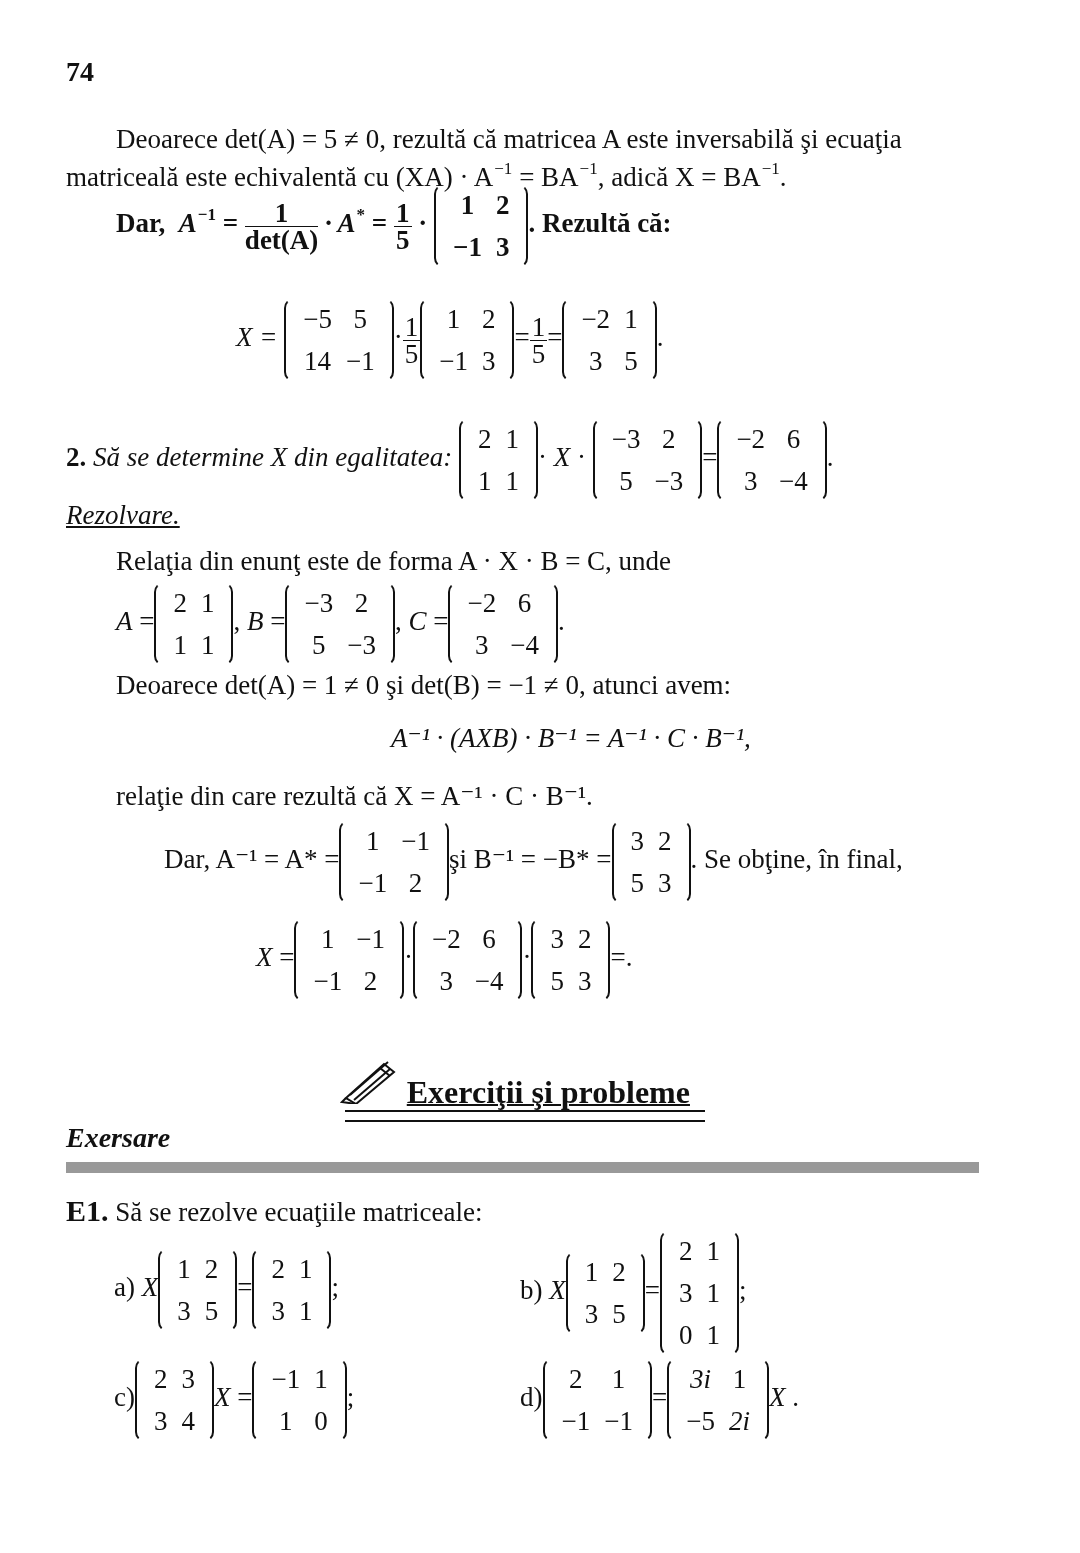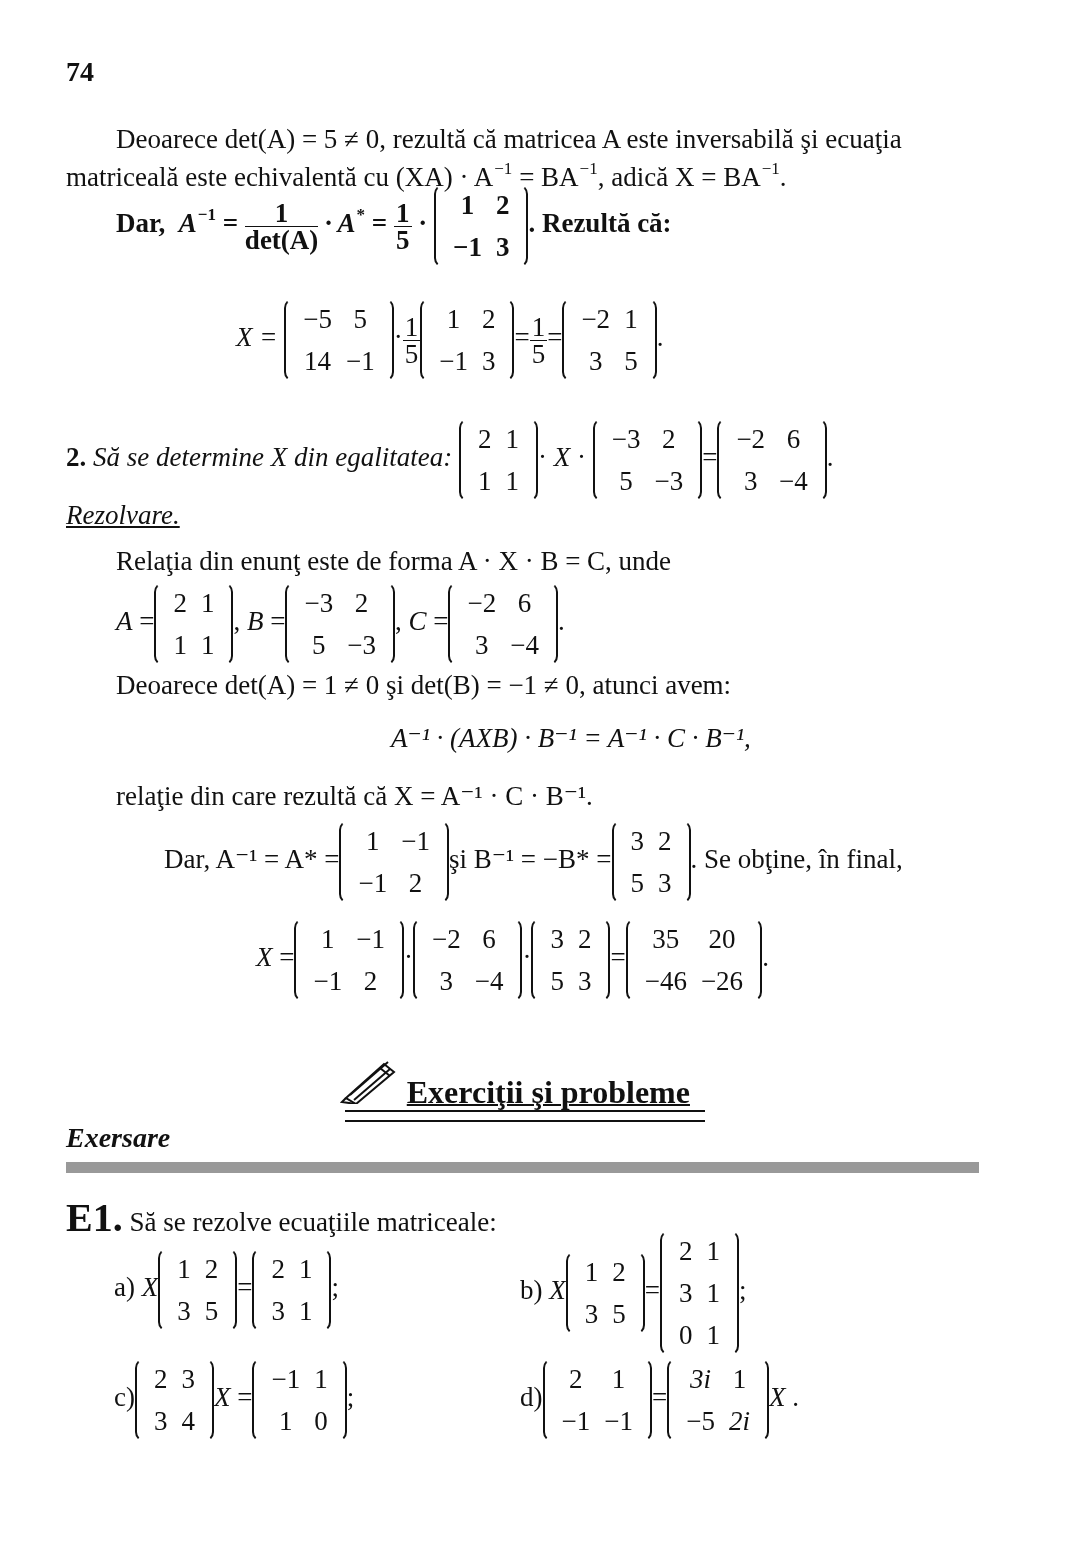--- a/index.html
+++ b/index.html
@@ -232,32 +232,21 @@
         <tbody>
           <tr>
             <td>3</td>
             <td>2</td>
           </tr>
           <tr>
             <td>5</td>
             <td>3</td>
           </tr>
         </tbody>
-      </table></span>=<span class="mat"><table>
-        <tbody>
-          <tr>
-            <td>35</td>
-            <td>20</td>
-          </tr>
-          <tr>
-            <td>−46</td>
-            <td>−26</td>
-          </tr>
-        </tbody>
-      </table></span>.
+      </table></span>=.
 </div>
 
 <div class="abs heading-center">
   <span style="display:inline-block;vertical-align:bottom;">
     <svg width="60" height="46" viewBox="0 0 60 46">
         <g fill="none" stroke="#111" stroke-width="2">
           <path d="M6 40 L44 6 L54 14 L16 46 Z"></path>
           <path d="M6 40 L2 44 L16 46"></path>
           <path d="M10 37 L48 4"></path>
           <path d="M14 42 L50 11"></path>
@@ -265,21 +254,21 @@
         </g>
       </svg>
   </span>
   <span class="ex-title">Exerciţii şi probleme</span>
 </div>
 <div class="double-rule"></div>
 <div class="abs exersare">Exersare</div>
 <div class="gray-rule"></div>
 
 <div class="abs" style="left:66px;top:1194px;">
-  <span class="b" style="font-size:40px;">E1.</span>
+  <span class="b" style="font-size:30px;">E1.</span>
   <span>Să se rezolve ecuaţiile matriceale:</span>
 </div>
 
 <div class="abs" style="left:114px;top:1248px;">
   <span>a)</span> <span class="it">X</span><span class="mat"><table>
         <tbody>
           <tr>
             <td>1</td>
             <td>2</td>
           </tr>

